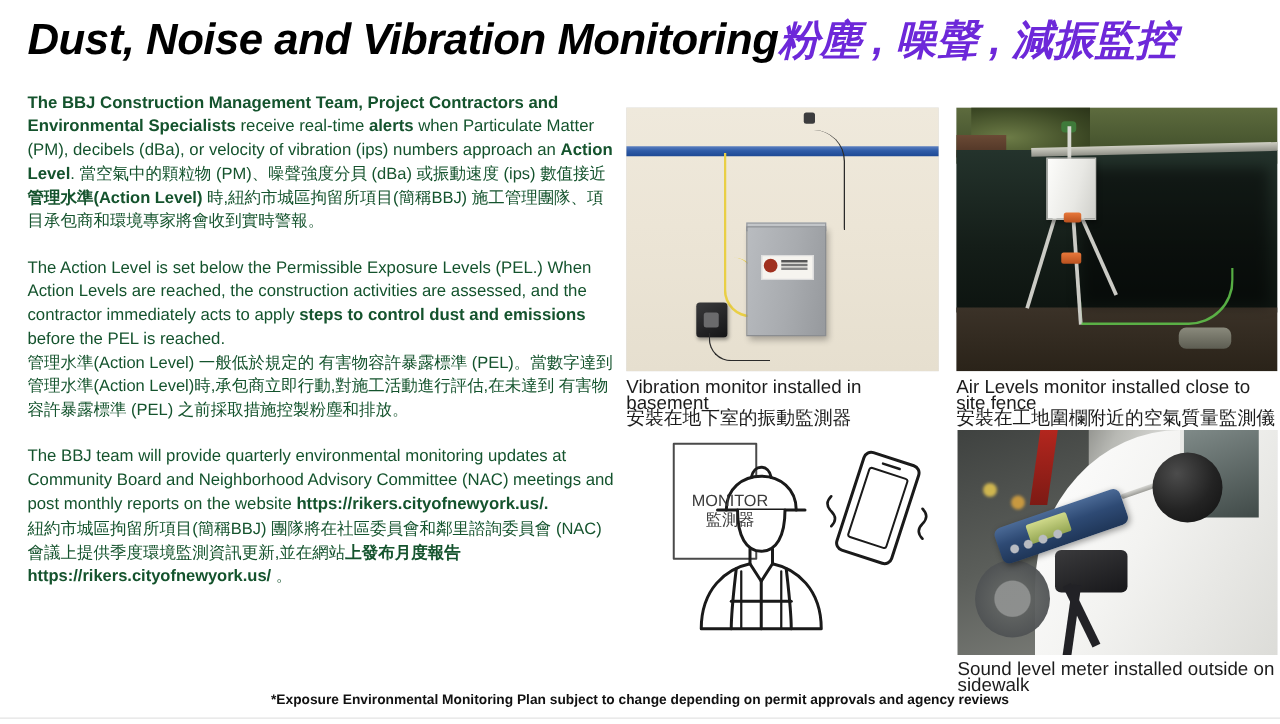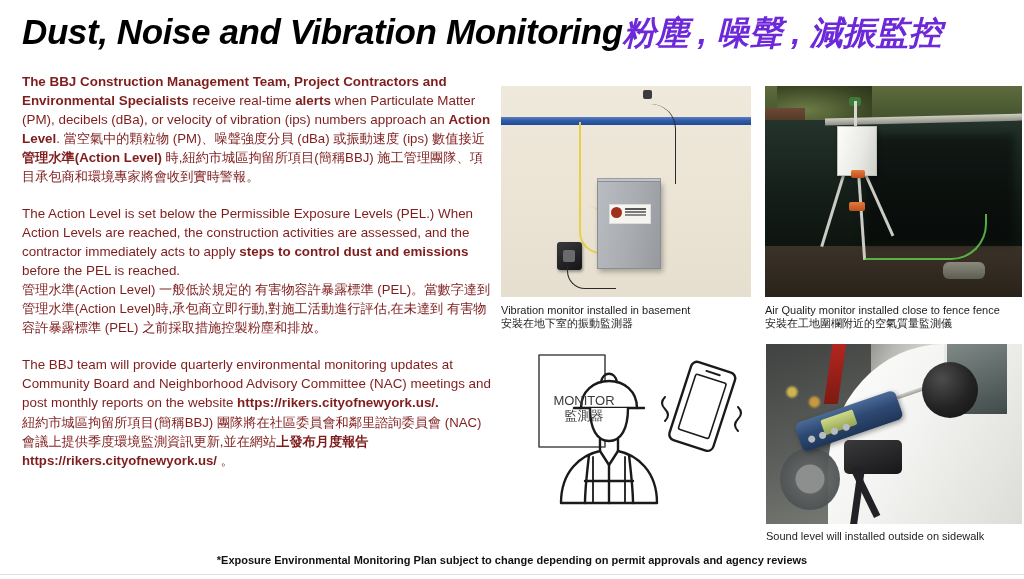--- a/index.html
+++ b/index.html
@@ -25,31 +25,31 @@
   .title-zh{
     font-size:33px;font-weight:bold;color:#6d28d9;line-height:1;
     letter-spacing:0px;
   }
 
   
   .text-col{
     position:absolute;left:22px;top:72px;width:472px;
   }
   .para{
-    font-size:13.4px;line-height:19.1px;color:#7f1d1d;
+    font-size:13.4px;line-height:19.1px;color:#14532d;
     margin:0 0 17px 0;text-align:left;
   }
   .para.p2{margin-bottom:18px;}
   .b{font-weight:bold;}
   .zh{font-size:13.2px;}
 
   
   .photo{position:absolute;overflow:hidden;background:#ddd;}
   .cap{
-    position:absolute;font-size:11px;line-height:12.6px;color:#1c1c1c;
+    position:absolute;font-size:15px;line-height:12.6px;color:#1c1c1c;
   }
   .cap .l2{display:block;}
 
   
   #photo1{left:501px;top:86px;width:250px;height:211px;}
   .p1-wall{position:absolute;inset:0;
     background:linear-gradient(180deg,#efe9dc 0%,#ece5d6 45%,#e6dfcf 100%);}
   .p1-pipe{position:absolute;left:0;top:31px;width:250px;height:8px;
     background:linear-gradient(180deg,#5b7fc0 0%,#2f5ca8 45%,#1d4894 100%);}
   .p1-box{position:absolute;left:96px;top:95px;width:62px;height:86px;
@@ -239,21 +239,21 @@
     <div class="p2-leg l1"></div>
     <div class="p2-leg l2"></div>
     <div class="p2-leg l3"></div>
     <div class="p2-mon"></div>
     <div class="p2-coll2"></div>
     <div class="p2-coll"></div>
     <div class="p2-cable"></div>
     <div class="p2-rock"></div>
   </div>
   <div class="cap" id="cap2">
-    <span>Air Quality monitor installed close to fence fence</span>
+    <span>Air Levels monitor installed close to site fence</span>
     <span class="l2">安裝在工地圍欄附近的空氣質量監測儀</span>
   </div>
 
   <div class="photo" id="photo3">
     <div class="p3-bg"></div>
     <div class="p3-street"></div>
     <div class="p3-lights"></div>
     <div class="p3-car"></div>
     <div class="p3-redstripe"></div>
     <div class="p3-window"></div>
@@ -262,21 +262,21 @@
     <div class="p3-meter">
       <div class="p3-screen"></div>
       <div class="p3-keys"></div>
     </div>
     <div class="p3-foam"></div>
     <div class="p3-tripod"></div>
     <div class="p3-tleg a"></div>
     <div class="p3-tleg b"></div>
   </div>
   <div class="cap" id="cap3">
-    <span>Sound level will installed outside on sidewalk</span>
+    <span>Sound level meter installed outside on sidewalk</span>
   </div>
 
   <div id="illus">
     <svg width="250" height="185" viewBox="0 0 250 185" fill="none" stroke="#1a1a1a" stroke-width="2.4" stroke-linecap="round" stroke-linejoin="round">
 
       <rect x="34" y="10" width="66" height="92" fill="#ffffff" stroke="#4a4a4a" stroke-width="1.6"></rect>
 
       <path d="M76 63 C76 46 89 36 104 36 C119 36 132 46 132 63" fill="#fff"></path>
       <path d="M96 37 C98 26 110 26 112 37" fill="none"></path>
       <line x1="69" y1="63" x2="139" y2="63"></line>

